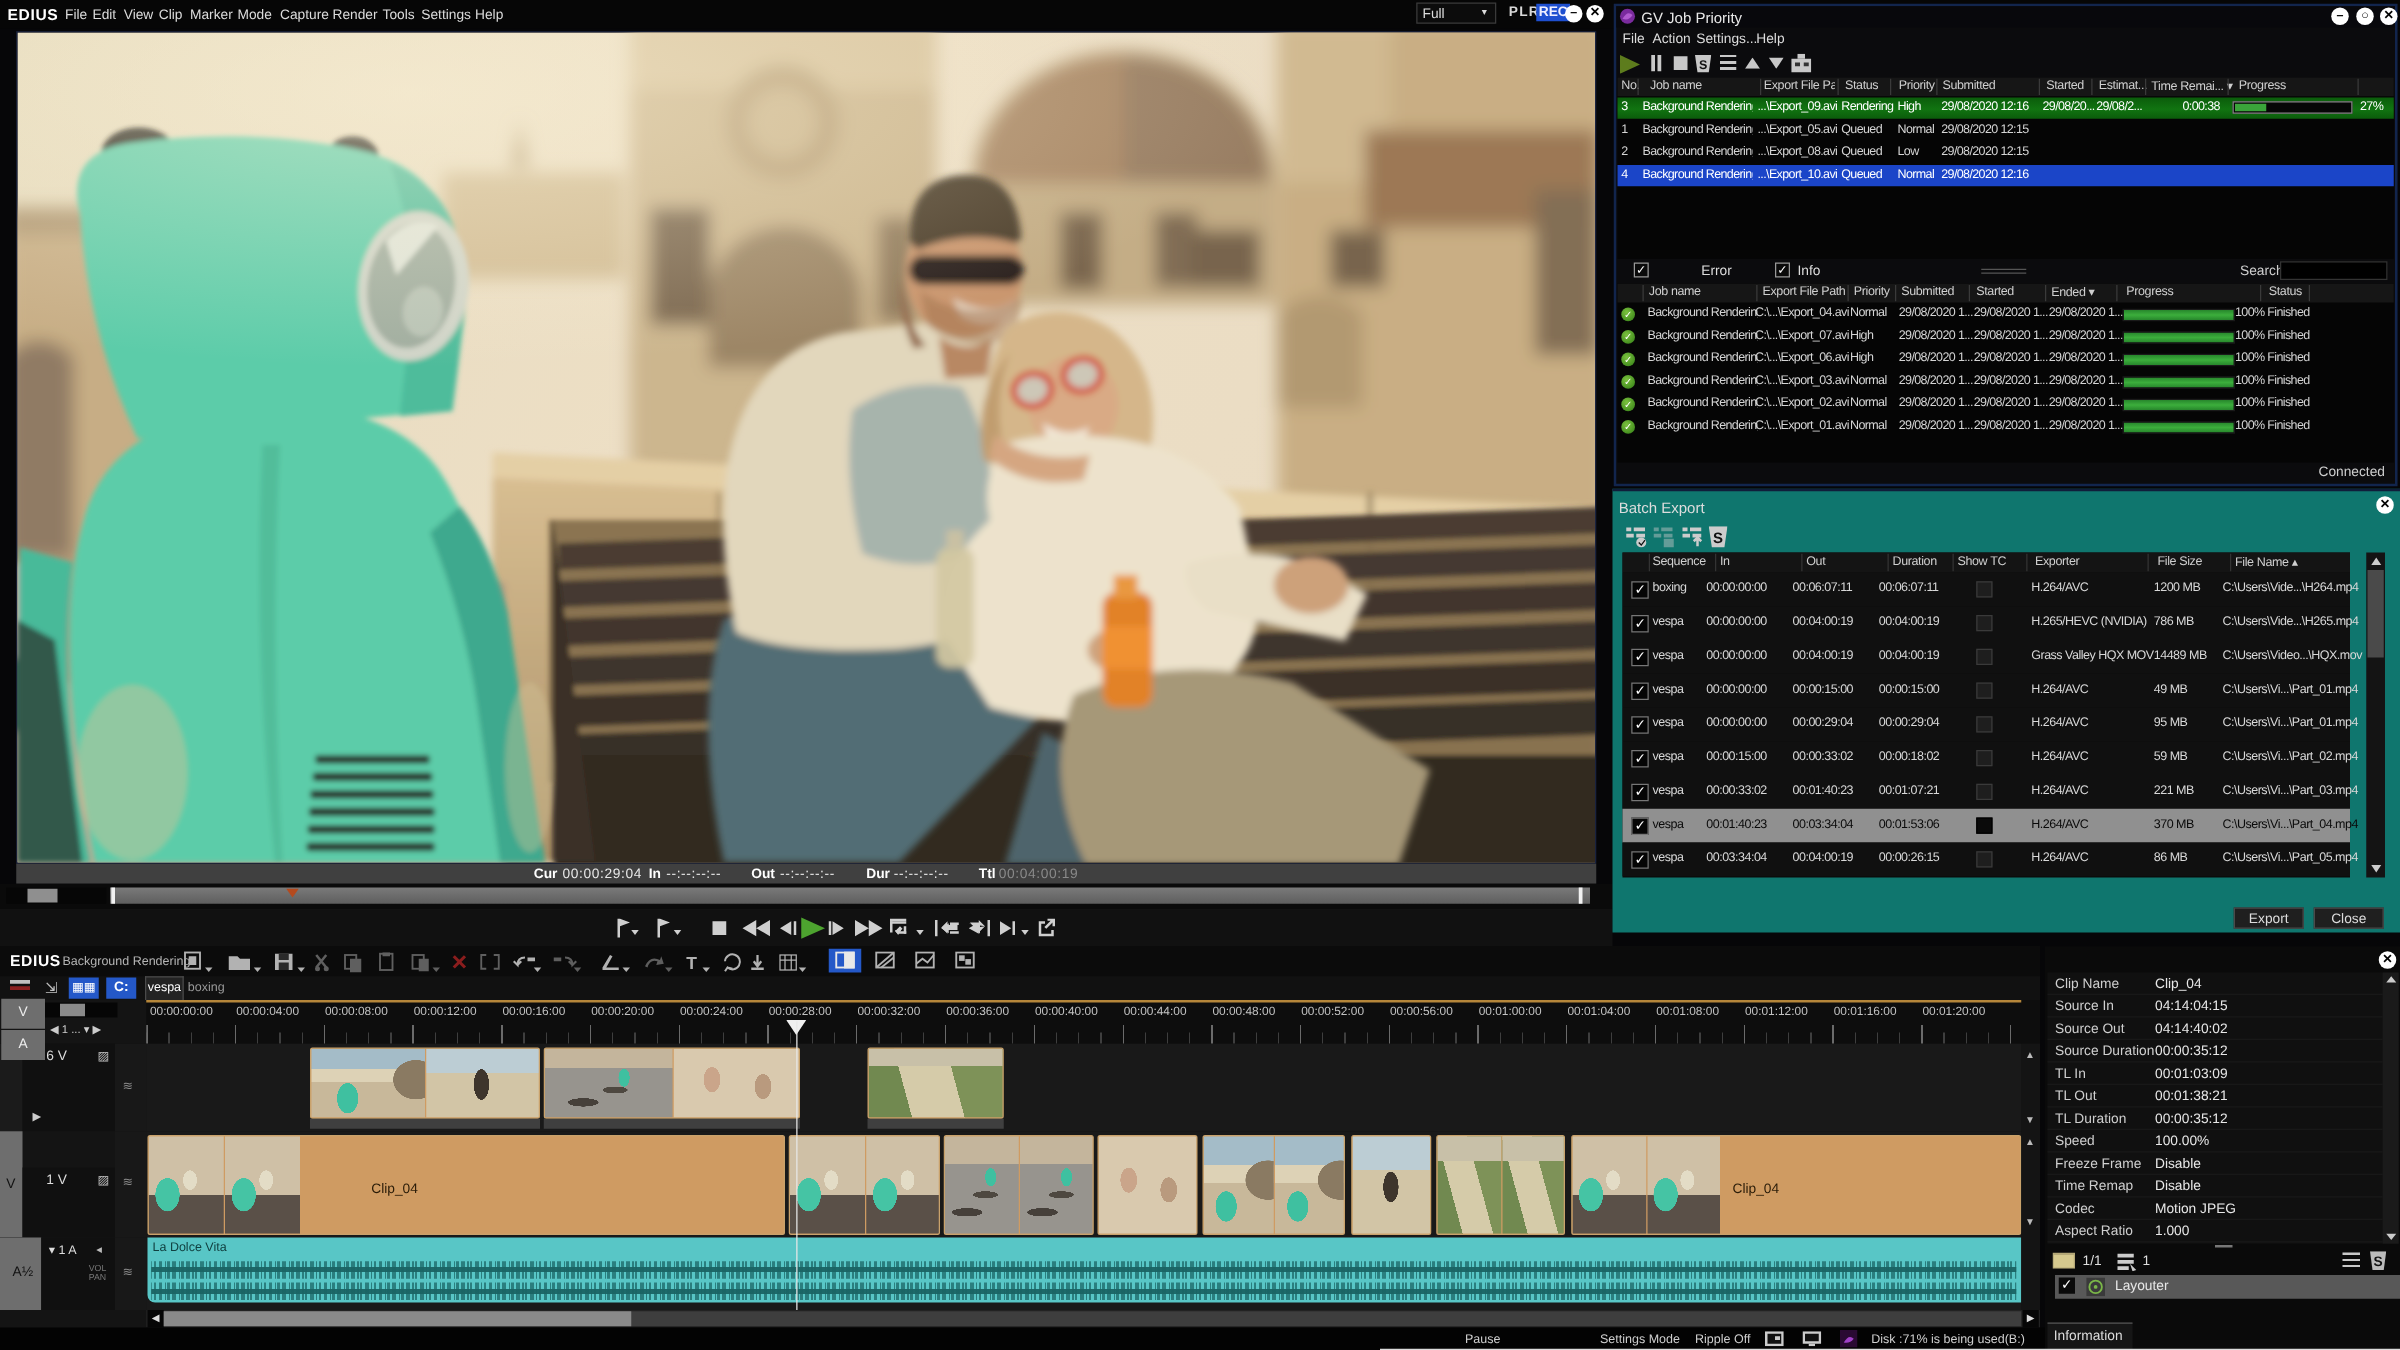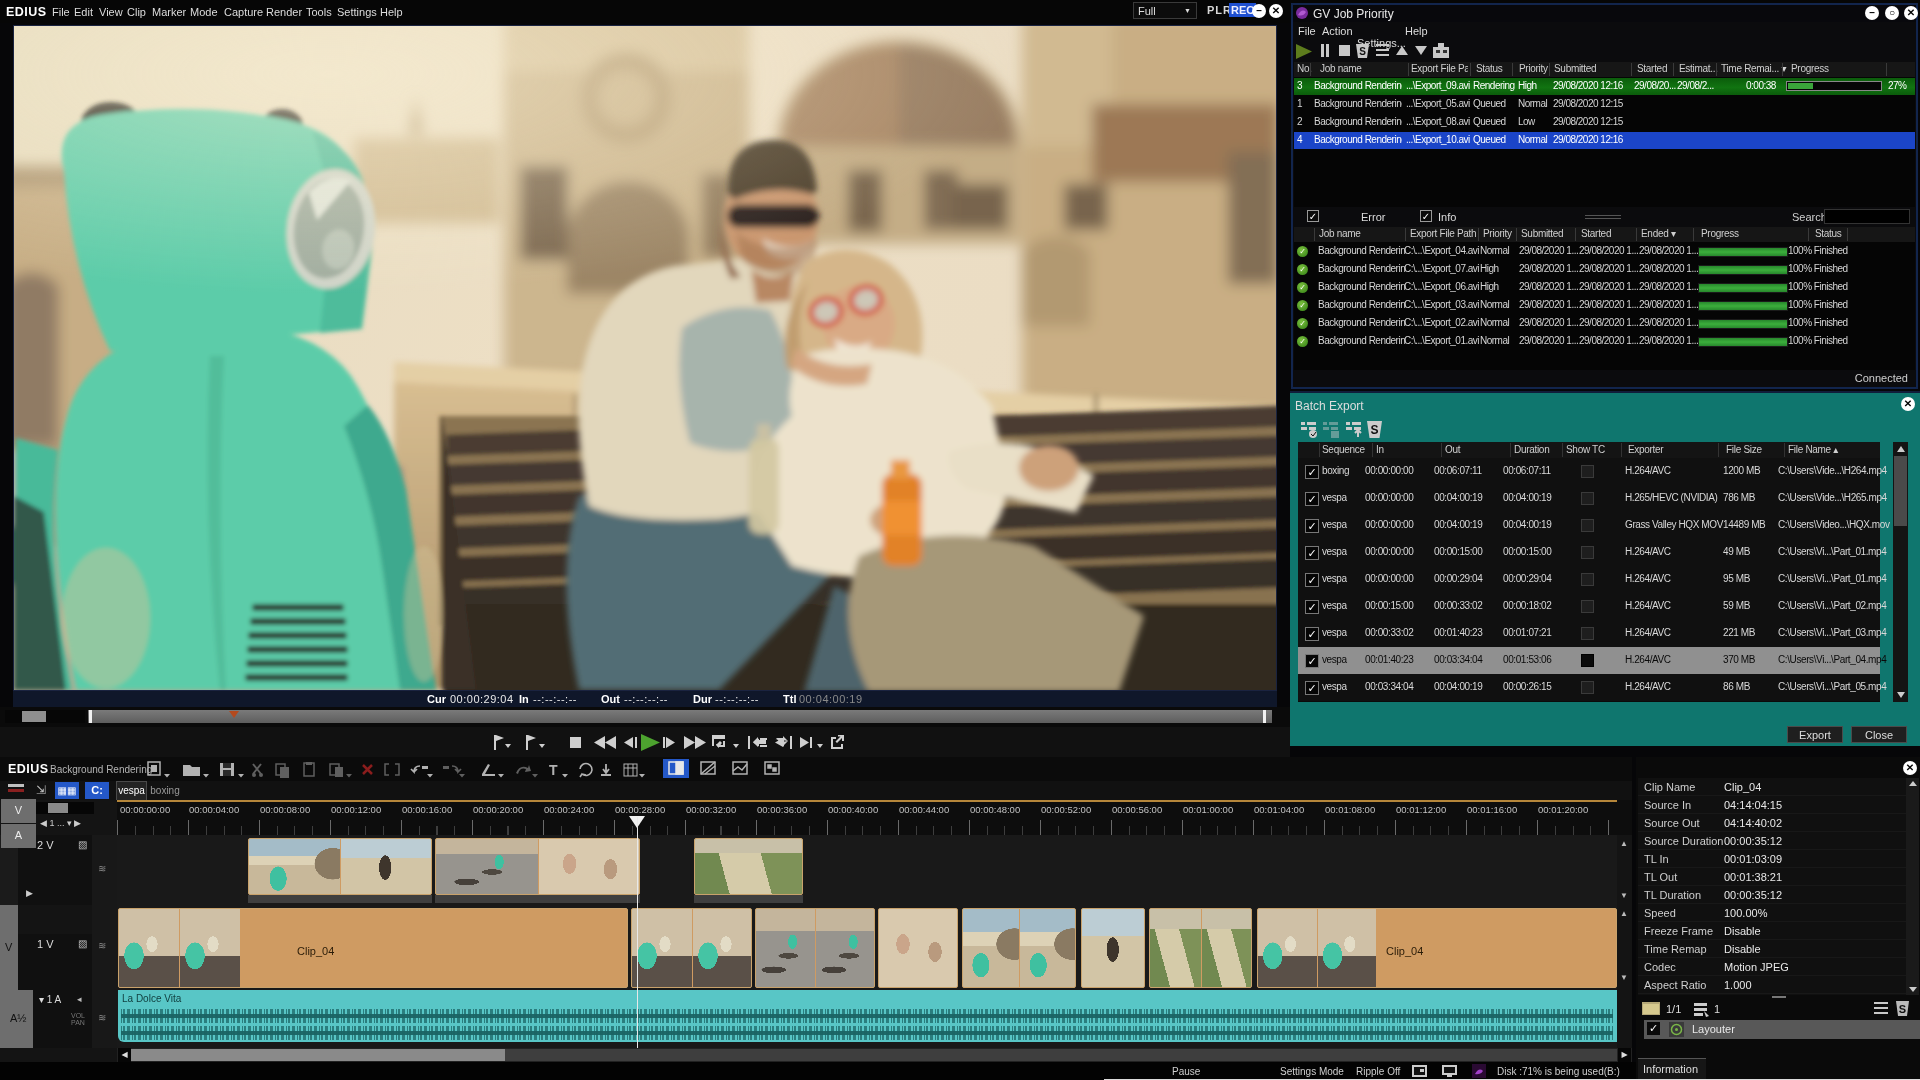--- a/index.html
+++ b/index.html
@@ -7,21 +7,21 @@
   font-family:"Liberation Sans", sans-serif; }
 .abs { position:absolute; }
 #stage { position:relative; width:1920px; height:1080px; background:#060608; }
 
 #menubar { left:0; top:0; width:1920px; height:23px; background:#060606; color:#e5e5e5; }
 #menubar .logo { position:absolute; left:6px; top:5px; font-weight:bold; font-size:12.5px; letter-spacing:0.5px; color:#fff; }
 #menubar .mi { position:absolute; top:6px; font-size:11px; color:#dcdcdc; }
 
 #preview { left:13px; top:25px; width:1264px; height:666px; background:#111; border:1px solid #1a2340; }
 
-#tcbar { left:13px; top:691px; width:1264px; height:16px; background:#0f172a; color:#ddd; font-size:11px; }
+#tcbar { left:13px; top:691px; width:1264px; height:16px; background:#404040; color:#ddd; font-size:11px; }
 #seekrow { left:0px; top:707px; width:1290px; height:20px; background:#0a0a0a; }
 #transport { left:0px; top:727px; width:1290px; height:30px; background:#111; }
 
 #gvwin { left:1291px; top:3px; width:627px; height:386px; background:#0b0b0d; border:2px solid #12254d; }
 
 #batch { left:1290px; top:391px; width:630px; height:355px; background:#0f766e; border-top:2px solid #101d3a; }
 
 #timeline { left:0px; top:757px; width:1632px; height:305px; background:#101010; }
 
 #infopanel { left:1636px; top:757px; width:284px; height:323px; background:#0a0a0a; }
@@ -345,21 +345,21 @@
         </svg>
       <span class="abs" style="left:20px;top:2px;color:#e8e8e8;font-size:12px;">GV Job Priority</span>
       <span class="winbtn" style="left:572px;top:1px;">–</span>
       <span class="winbtn" style="left:592px;top:1px;">○</span>
       <span class="winbtn" style="left:611px;top:1px;">✕</span>
     </div>
 
     <div class="abs" style="left:0;top:17px;width:623px;height:18px;color:#ddd;font-size:11px;">
       <span class="abs" style="left:5px;top:3px;">File</span>
       <span class="abs" style="left:29px;top:3px;">Action</span>
-      <span class="abs" style="left:64px;top:3px;margin-top:12px;">Settings...</span>
+      <span class="abs" style="left:64px;top:3px;">Settings...</span>
       <span class="abs" style="left:112px;top:3px;">Help</span>
     </div>
 
     <div class="abs" id="gvtools" style="left:0;top:35px;width:623px;height:22px;">
       <svg class="abs" style="left:2px;top:4px" width="18" height="15">
           <polygon points="1,0 17,7.5 1,15" fill="#5d7c1d"></polygon>
         </svg>
       <span class="abs" style="left:28px;top:4px;width:3px;height:13px;background:#c8c8c8;"></span>
       <span class="abs" style="left:33px;top:4px;width:3px;height:13px;background:#c8c8c8;"></span>
       <span class="abs" style="left:46px;top:5px;width:11px;height:11px;background:#c8c8c8;"></span>
@@ -810,21 +810,21 @@
       <div class="abs" style="left:117px;top:20px;width:1500px;height:15px;
         background:repeating-linear-gradient(90deg,#6a6a6a 0 1px,rgba(0,0,0,0) 1px 71px);"></div>
       <svg class="abs" style="left:629px;top:16px;" width="16" height="12">
           <polygon points="0,0 16,0 8,12" fill="#f0f0f0"></polygon>
         </svg>
     </div>
 
     <div class="abs" style="left:0;top:78px;width:1632px;height:70px;background:#141414;">
       <div class="abs" style="left:0;top:0;width:18px;height:70px;background:#1b1b1b;"></div>
       <div class="abs" style="left:18px;top:0;width:74px;height:70px;background:#101010;">
-        <span class="abs" style="left:19px;top:4px;color:#ddd;font-size:11px;">2 V</span>
+        <span class="abs" style="left:19px;top:4px;color:#ddd;font-size:11px;">6 V</span>
         <span class="abs" style="left:60px;top:4px;color:#bbb;font-size:10px;">▨</span>
         <span class="abs" style="left:8px;top:53px;color:#ccc;font-size:9px;">▶</span>
       </div>
       <div class="abs" style="left:92px;top:0;width:25px;height:70px;background:#181818;">
           <span class="abs" style="left:6px;top:28px;color:#888;font-size:10px;">≋</span>
         </div>
       <div class="abs" style="left:117px;top:0;width:1500px;height:70px;background:#191919;"></div>
       <div id="clips2v" class="abs" style="left:0;top:0;width:1632px;height:70px;">
         <div class="clip" style="left:248px;top:3px;width:184px;height:57px;">
           <div class="th tbeach" style="left:0;width:91px;"></div>

